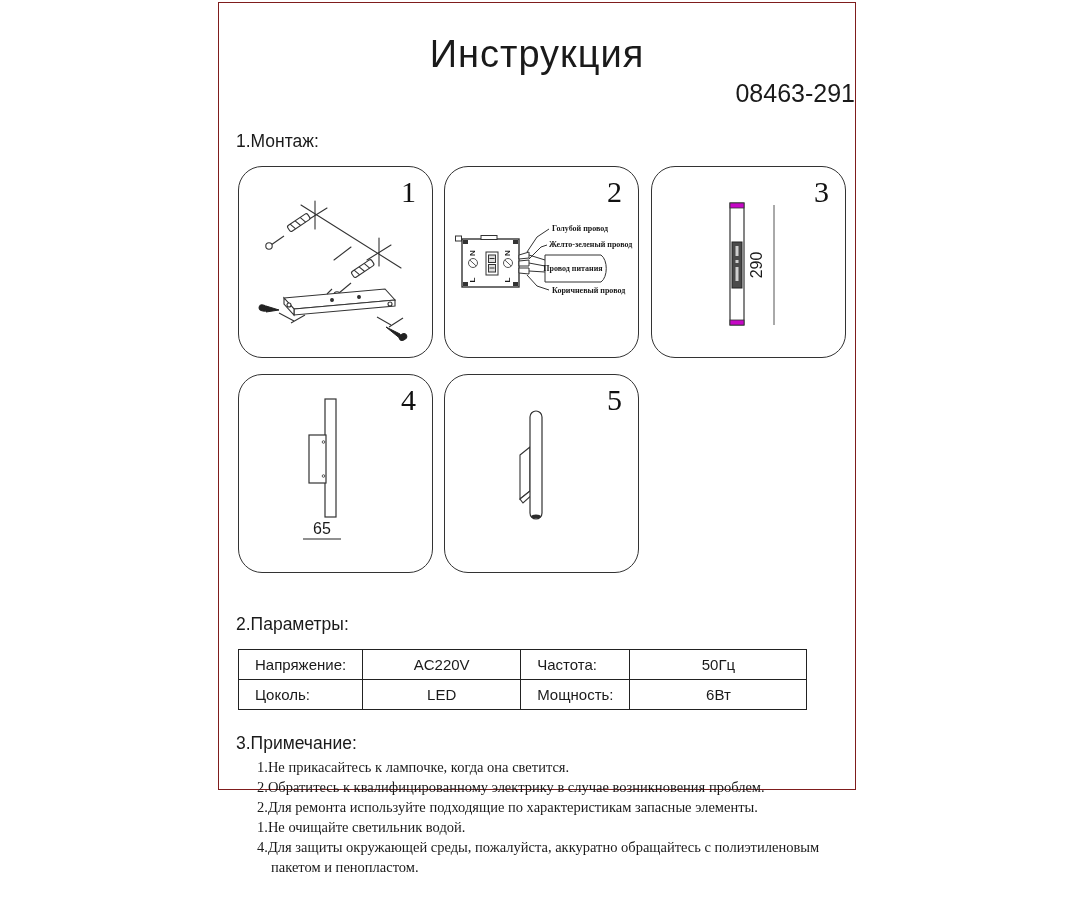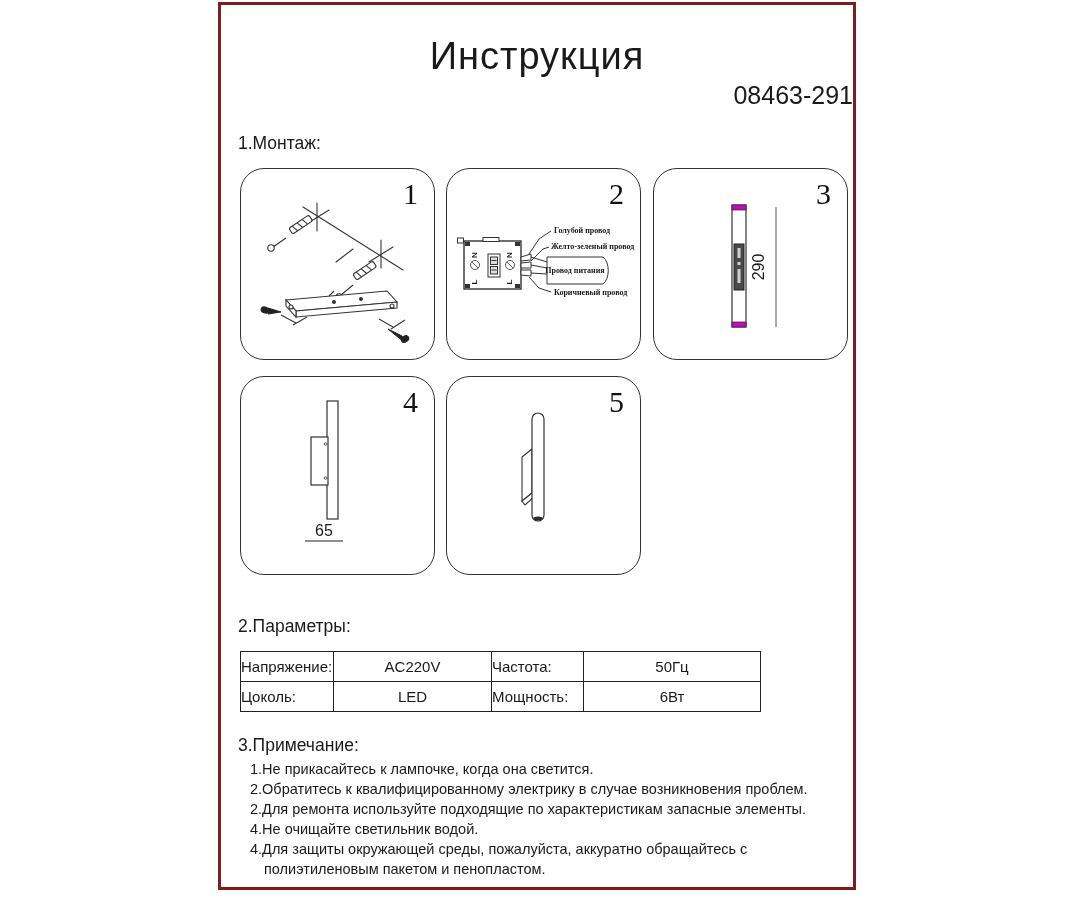--- a/index.html
+++ b/index.html
@@ -3,22 +3,22 @@
 <meta charset="utf-8">
 <style>
   html,body { margin:0; padding:0; }
   body {
     width:1078px; height:899px; position:relative;
     background:#ffffff; color:#1a1a1a;
     font-family:"Liberation Sans", sans-serif;
     overflow:hidden;
   }
   .page {
-    position:absolute; left:218px; top:2px; width:638px; height:888px;
-    background:#fff; border:3px solid #7f1d1d; box-sizing:border-box;
+    position:absolute; left:218px; top:2px; width:638px; height:788px;
+    background:#fff; border:1px solid #7f1d1d; box-sizing:border-box;
   }
   .abs { position:absolute; }
   .doc-title { left:0; right:0; top:30px; text-align:center; font-size:38px; letter-spacing:1px; }
   .doc-model { left:0; right:0; top:76px; text-align:right; font-size:25px; }
   .section-heading { left:17px; font-size:17.5px; }
   .h-montage { top:128px;text-align:center; }
   .h-params  { top:611px; }
   .h-notes   { top:730px; }
 
   .panel {
@@ -33,26 +33,26 @@
     font-family:"Liberation Serif", serif; font-size:30px; color:#111;
   }
   .panel svg { position:absolute; left:0; top:0; }
 
   .params-table {
     position:absolute; left:19px; top:646px;
     border-collapse:collapse; table-layout:fixed;
   }
   .params-table td {
     border:1.3px solid #222; height:30px; font-size:15px;
-    padding:0 0; box-sizing:border-box; background:#fff;
+    padding:0 16px; box-sizing:border-box; background:#fff;
   }
   .params-table td.lbl { text-align:left; }
   .params-table td.val { text-align:center; }
 
-  .notes { position:absolute; left:29px; top:754px; width:570px; }
+  .notes { position:absolute; left:38px; top:754px; width:570px;font-family:Liberation Serif, serif; }
   .note-item {
     font-size:14.5px; line-height:20px;
     padding-left:14px; text-indent:-14px; color:#1a1a1a;
   }
 
   svg text { fill:#1a1a1a; }
   .wire-label { font-family:"Liberation Serif", serif; font-size:8px; font-weight:bold; }
   .dim-text { font-size:16px; }
   .terminal-letter { font-size:8px; font-weight:bold; }
 </style>
@@ -242,17 +242,17 @@
     </tr>
   </tbody>
     </table>
 
   <div class="abs section-heading h-notes">3.Примечание:</div>
 
   <div class="notes">
     <div class="note-item">1.Не прикасайтесь к лампочке, когда она светится.</div>
     <div class="note-item">2.Обратитесь к квалифицированному электрику в случае возникновения проблем.</div>
     <div class="note-item">2.Для ремонта используйте подходящие по характеристикам запасные элементы.</div>
-    <div class="note-item">4.Не очищайте светильник водой.</div>
+    <div class="note-item">1.Не очищайте светильник водой.</div>
     <div class="note-item">4.Для защиты окружающей среды, пожалуйста, аккуратно обращайтесь с полиэтиленовым пакетом и пенопластом.</div>
   </div>
 
 </div>
 
 </body></html>

